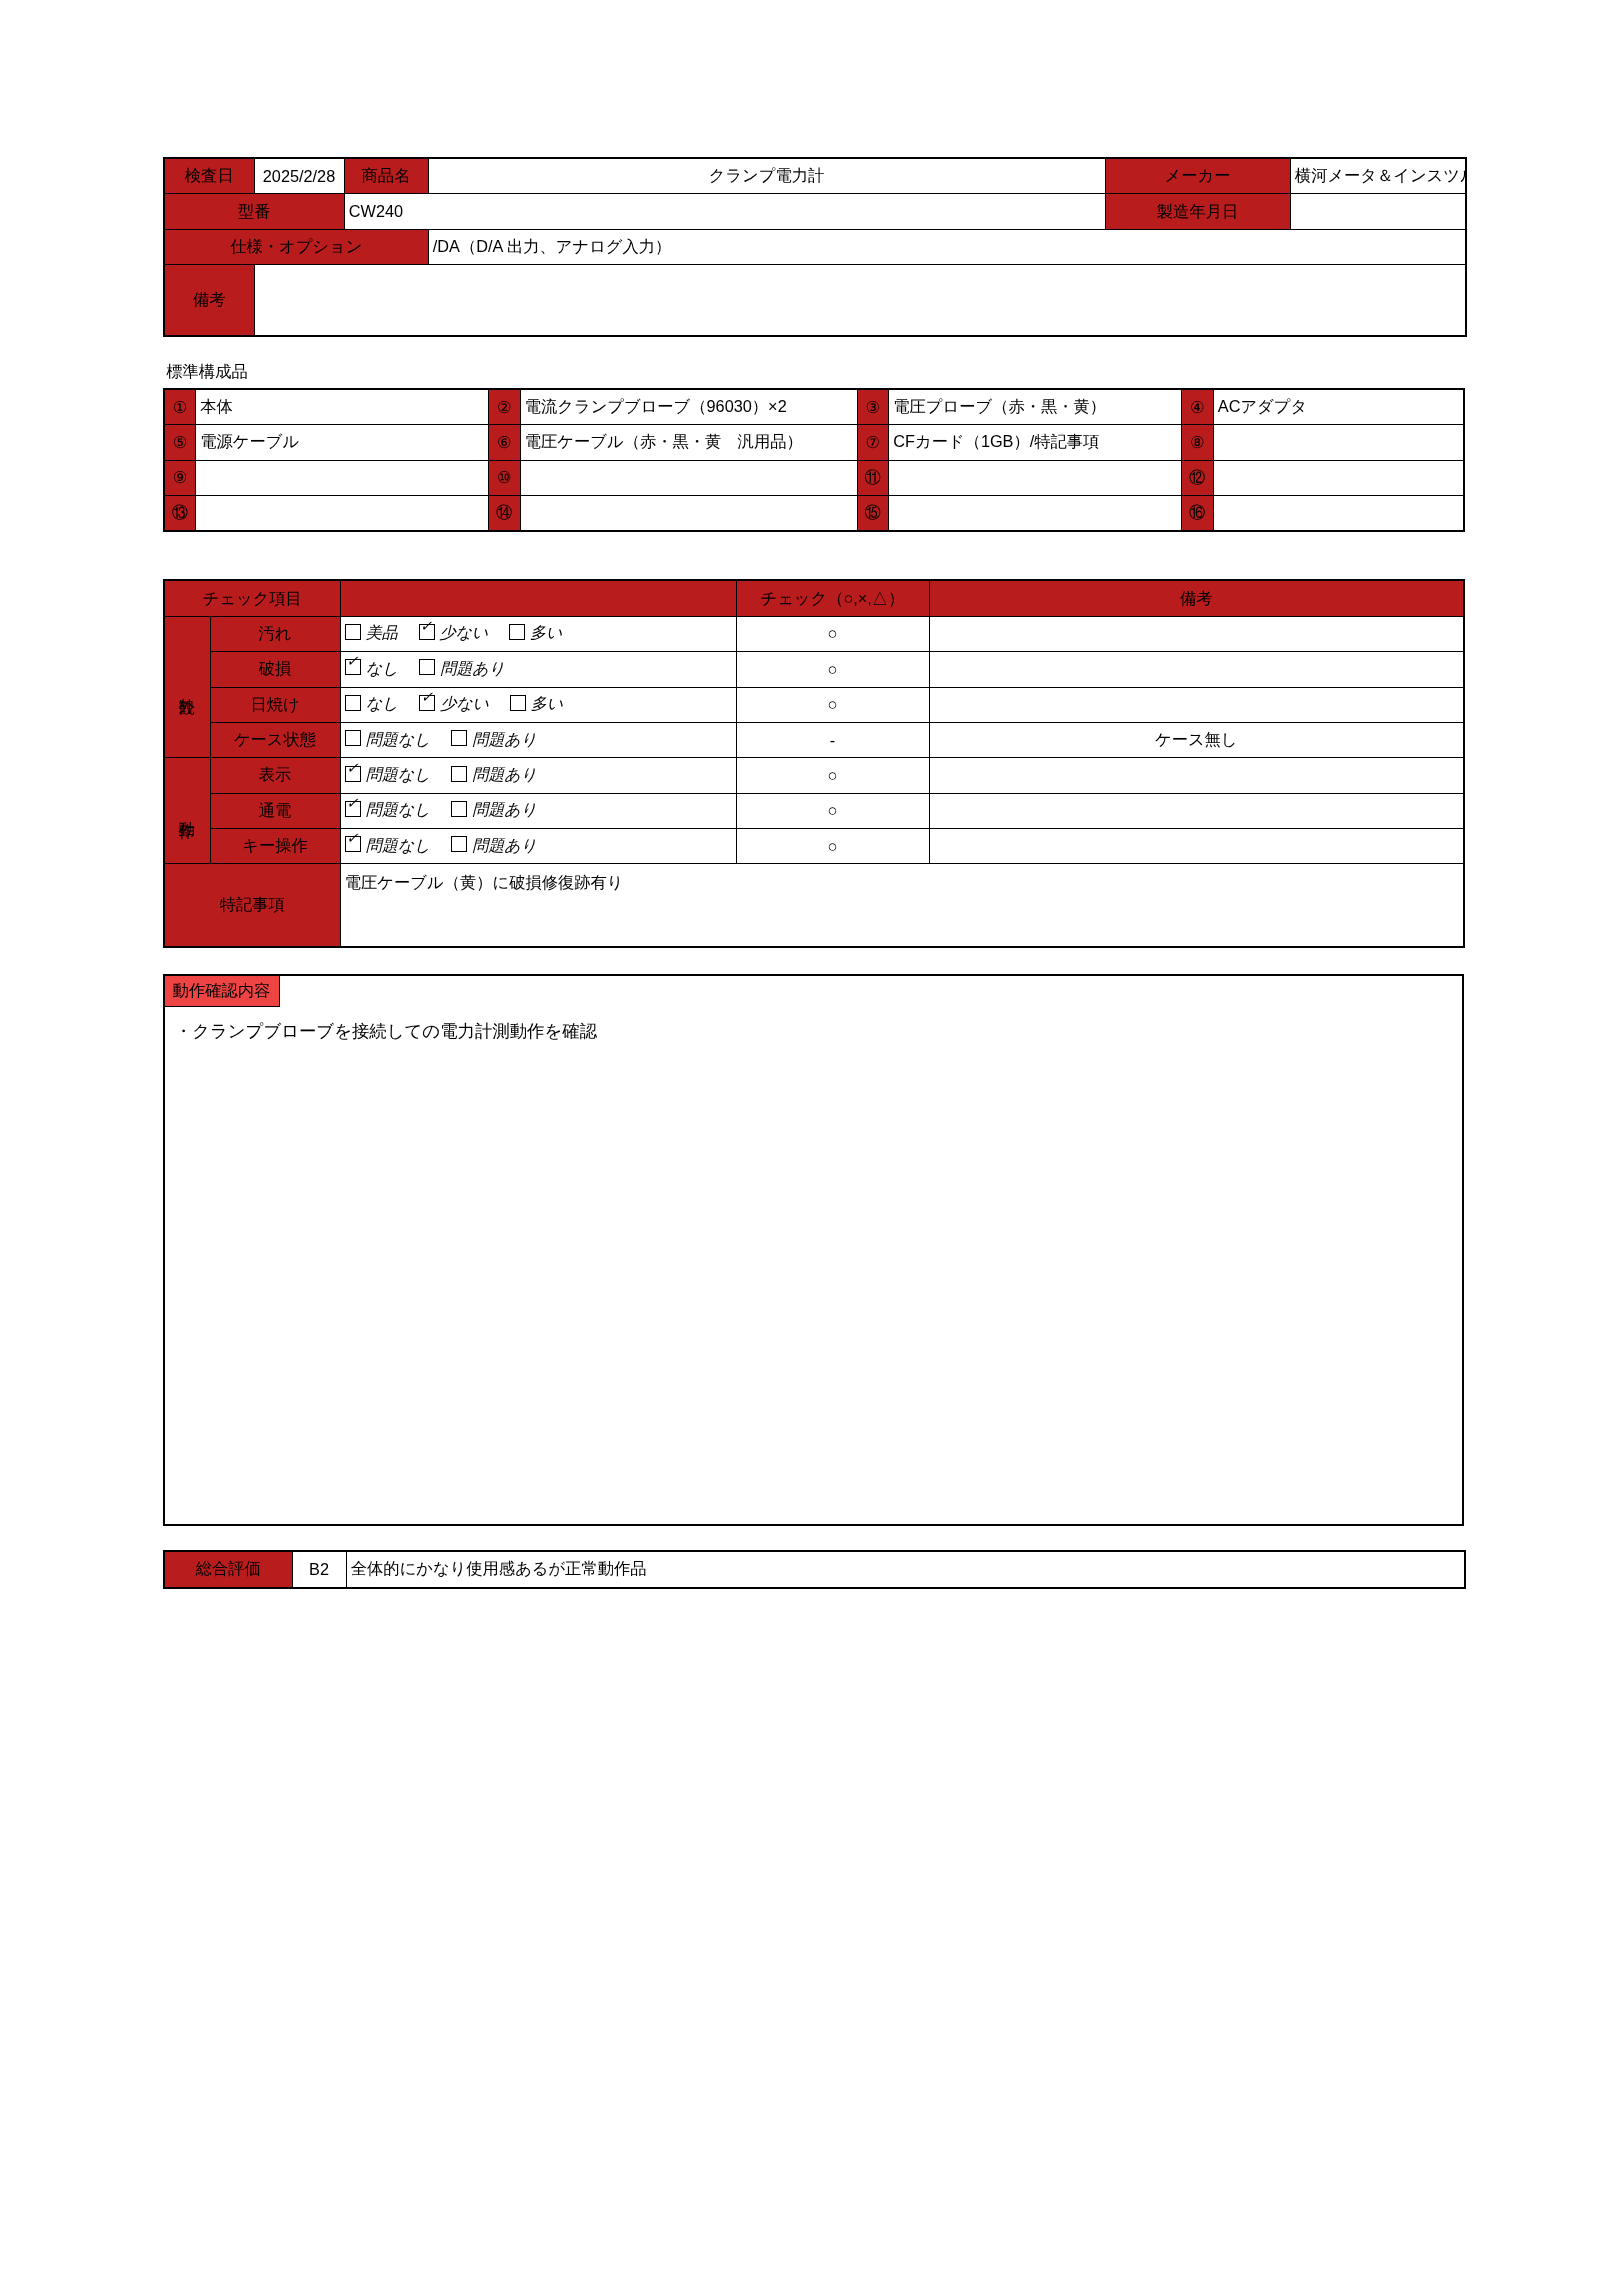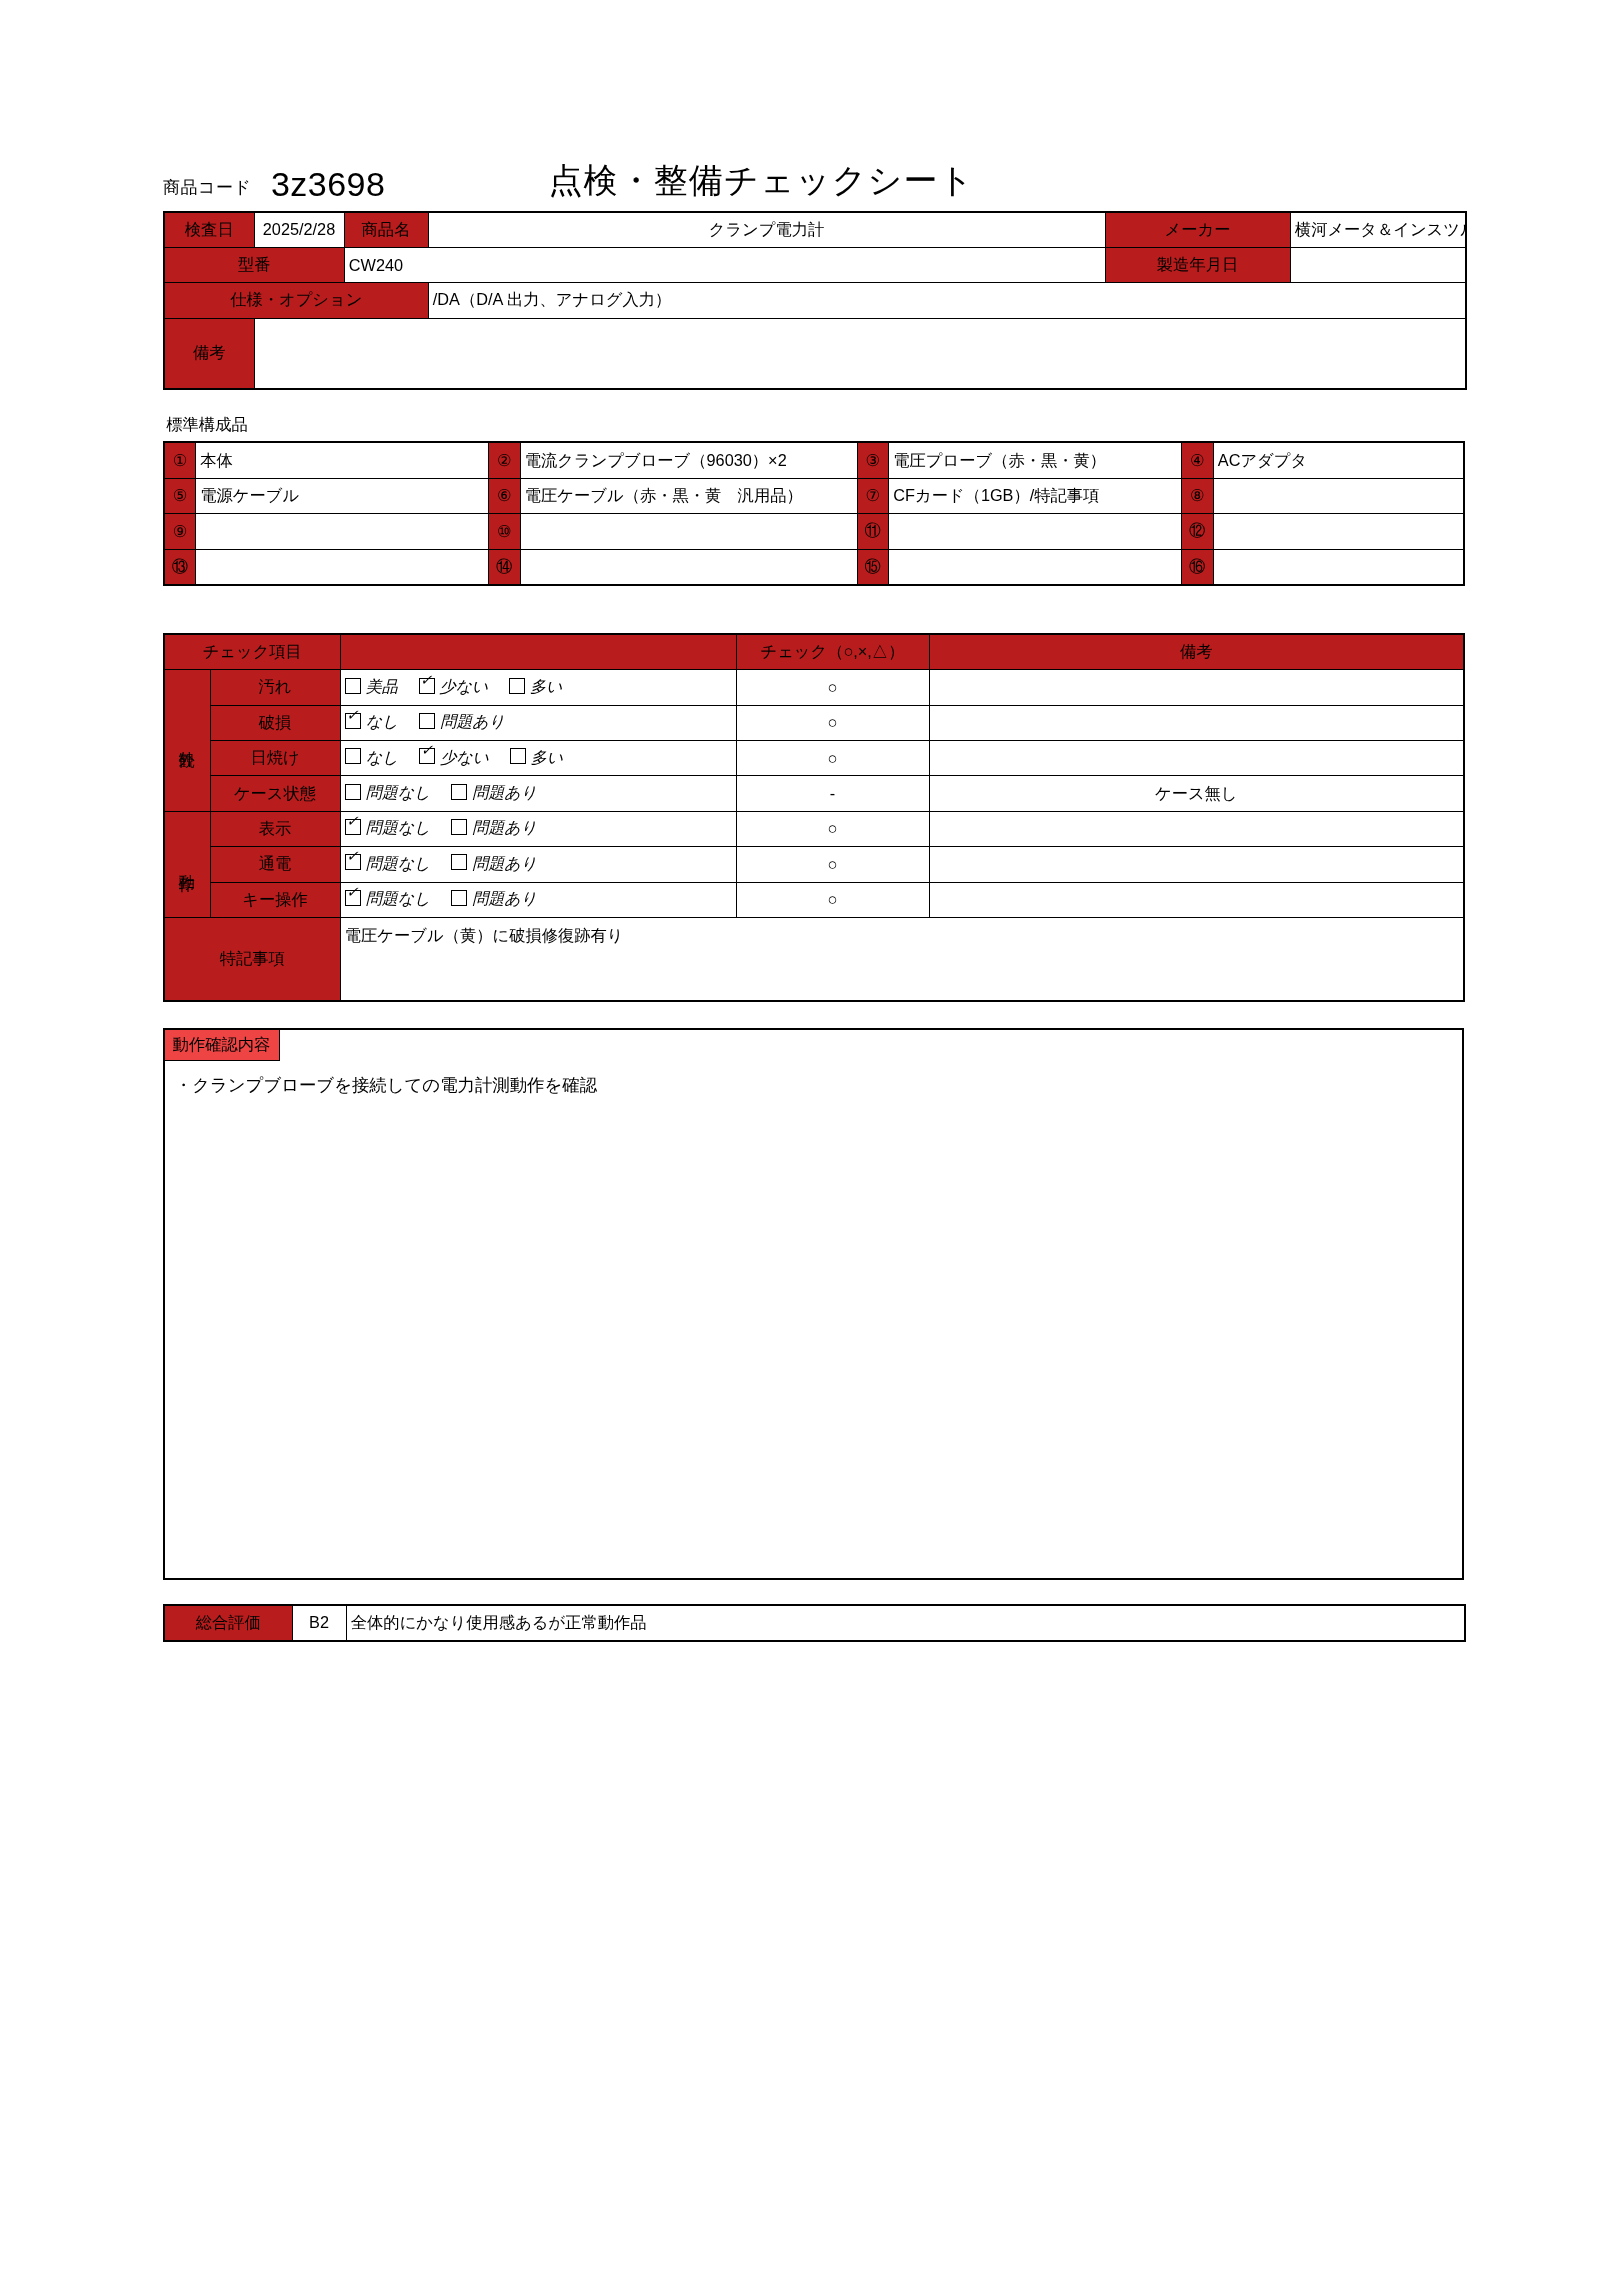--- a/index.html
+++ b/index.html
@@ -162,25 +162,20 @@
   .rating td {
     height: 34px;
   }
 </style>
 </head>
 <body>
 
 <div class="page">
   <div class="sheet">
 
-    <div class="header-row">
-      <span class="hdr-label">商品コード</span>
-      <span class="hdr-code">3z3698</span>
-      <span class="hdr-title">点検・整備チェックシート</span>
-    </div>
 
     <table class="grid spec-table outer">
       <colgroup>
         <col style="width:90px">
         <col style="width:90px">
         <col style="width:84px">
         <col style="width:402px">
         <col style="width:117px">
         <col style="width:52px">
         <col style="width:106px">

